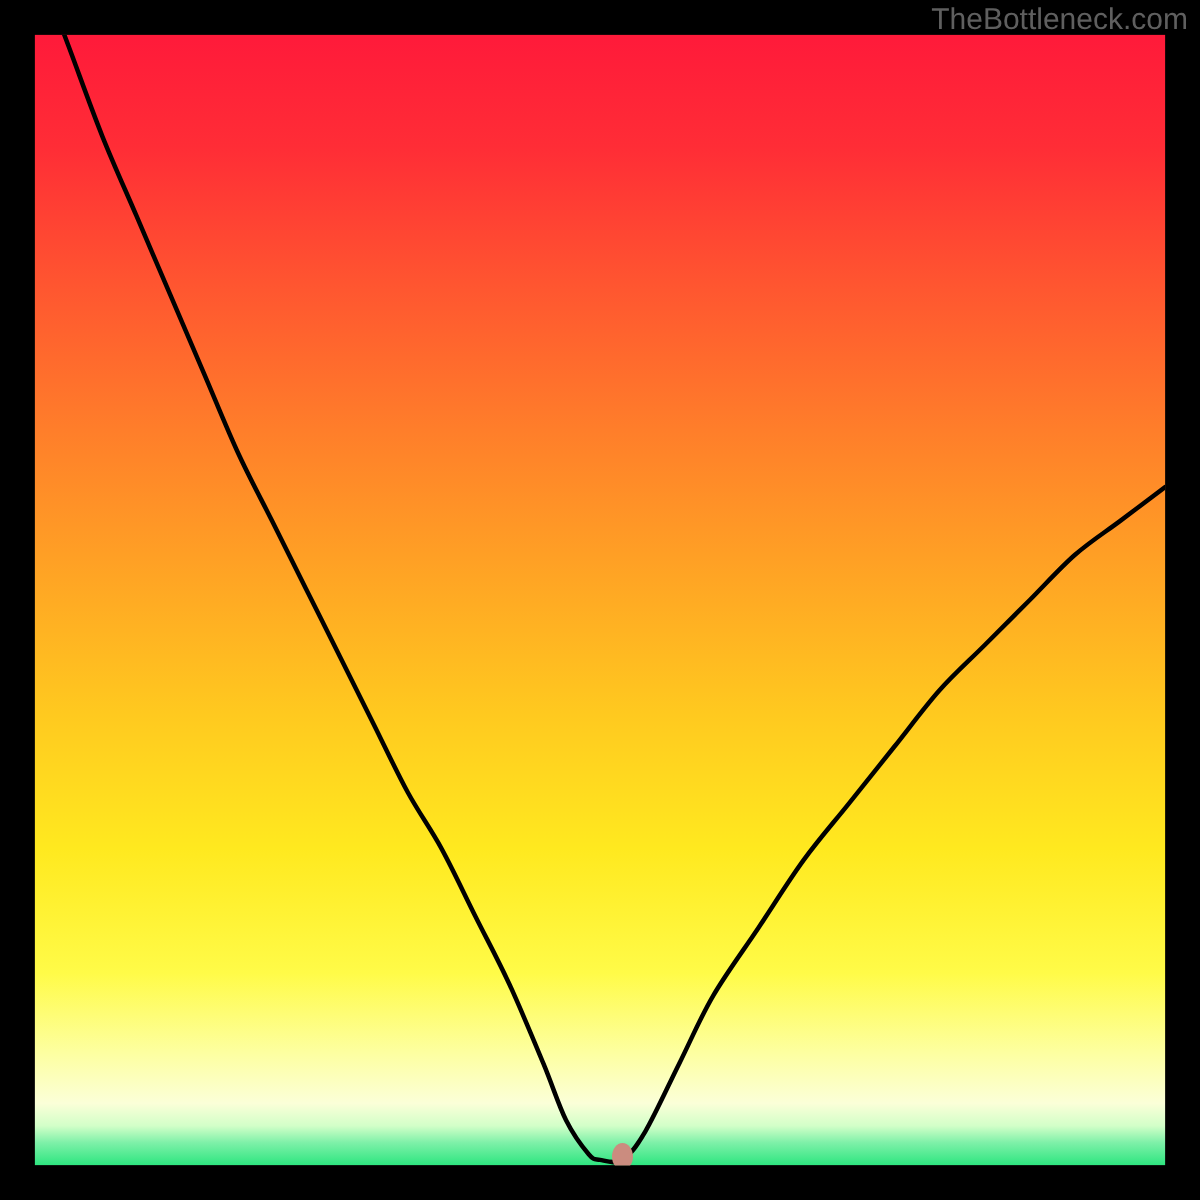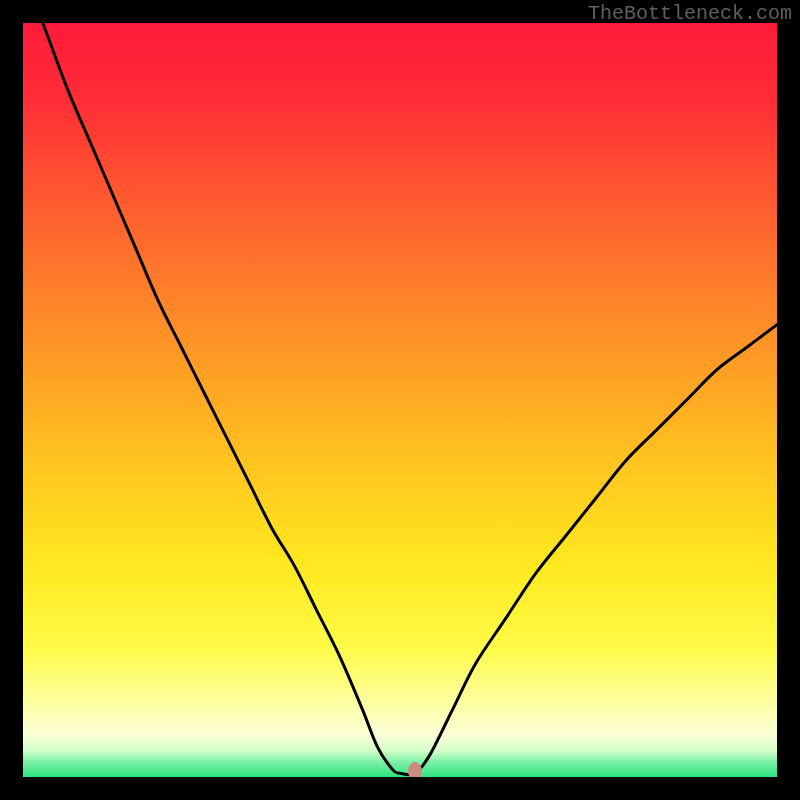--- a/index.html
+++ b/index.html
@@ -45,21 +45,20 @@
     transform: translate(-50%, -50%);
   }
   .watermark {
     position: absolute;
     top: 2px;
     right: 8px;
     color: #5f5f5f;
     font-size: 20px;
     font-weight: 500;
     letter-spacing: 0px;
-    font-family: Liberation Mono, monospace;
   }
 </style>
 </head>
 <body>
 
 <div class="chart-container">
   <div class="watermark">TheBottleneck.com</div>
   <div class="plot-area">
     <svg class="gradient-bg" viewBox="0 0 754 754" preserveAspectRatio="none">
       <defs>

